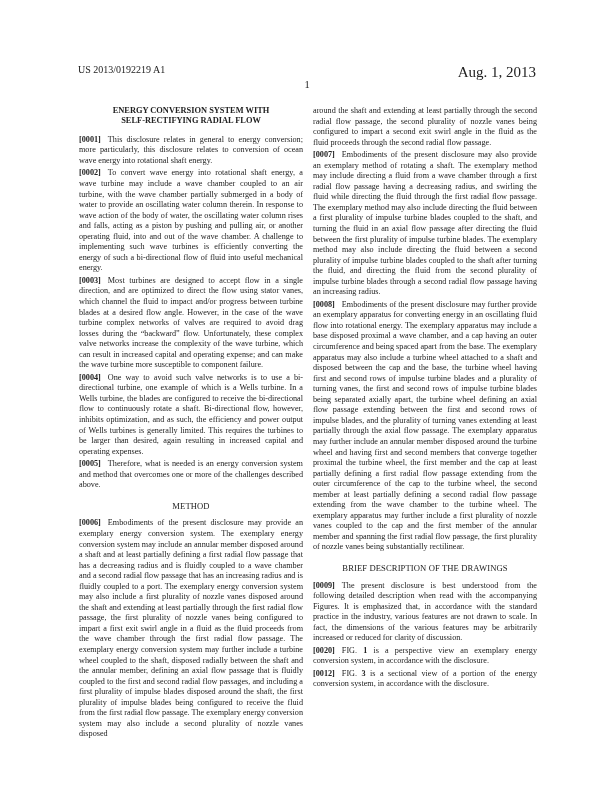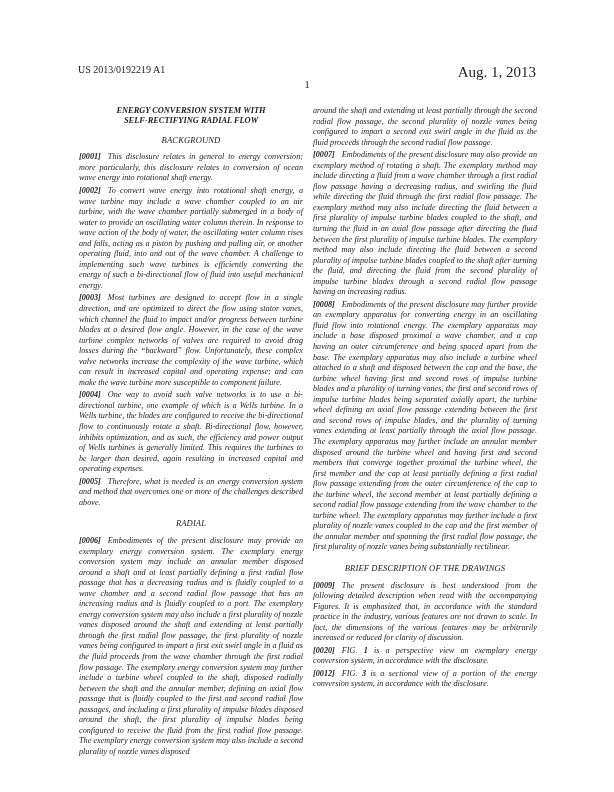--- a/index.html
+++ b/index.html
@@ -1,50 +1,49 @@
 <!DOCTYPE html>
 <html><head>
 <meta charset="utf-8">
 <style>
   html, body { margin:0; padding:0; background:#fff; }
   body { width:614px; height:792px; position:relative; overflow:hidden;
          font-family:"Liberation Serif", "DejaVu Serif", serif; color:#222; }
   .hdr-left { position:absolute; left:78px; top:64px; font-size:10px; }
   .hdr-right { position:absolute; right:78px; top:64px; font-size:15px; }
   .page-num { position:absolute; left:0; right:0; top:79px; text-align:center; font-size:10.5px; }
-  .col { position:absolute; top:106px; width:224px; font-size:8.2px; line-height:10.55px; text-align:justify;font-style:italic; }
+  .col { position:absolute; top:106px; width:224px; font-size:8.2px; line-height:10.55px; text-align:justify; }
   .col.left { left:79px; }
   .col.right { left:313px; top:106px; }
   .title { text-align:center; font-weight:bold; font-size:8.4px; line-height:10.4px; margin:0 0 8px 0; }
   .section { text-align:center; font-size:8.6px; margin:6px 0 7px 0; letter-spacing:0.1px; }
   p { margin:0 0 2px 0; hyphens:auto; }
   .pn { font-weight:bold; margin-right:7px; }
   b.fig { font-weight:bold; }
 </style>
 </head>
 <body>
 
 <div class="hdr-left">US 2013/0192219 A1</div>
 <div class="hdr-right">Aug. 1, 2013</div>
 <div class="page-num">1</div>
 
 <div class="col left">
   <div class="title">
     <div>ENERGY CONVERSION SYSTEM WITH</div>
     <div>SELF-RECTIFYING RADIAL FLOW</div>
   </div>
-  <div class="section">BACKGROUND</div>
 
   <p><span class="pn">[0001]</span><span>This disclosure relates in general to energy conversion; more particularly, this disclosure relates to conversion of ocean wave energy into rotational shaft energy.</span></p>
   <p><span class="pn">[0002]</span><span>To convert wave energy into rotational shaft energy, a wave turbine may include a wave chamber coupled to an air turbine, with the wave chamber partially submerged in a body of water to provide an oscillating water column therein. In response to wave action of the body of water, the oscillating water column rises and falls, acting as a piston by pushing and pulling air, or another operating fluid, into and out of the wave chamber. A challenge to implementing such wave turbines is efficiently converting the energy of such a bi-directional flow of fluid into useful mechanical energy.</span></p>
   <p><span class="pn">[0003]</span><span>Most turbines are designed to accept flow in a single direction, and are optimized to direct the flow using stator vanes, which channel the fluid to impact and/or progress between turbine blades at a desired flow angle. However, in the case of the wave turbine complex networks of valves are required to avoid drag losses during the “backward” flow. Unfortunately, these complex valve networks increase the complexity of the wave turbine, which can result in increased capital and operating expense; and can make the wave turbine more susceptible to component failure.</span></p>
   <p><span class="pn">[0004]</span><span>One way to avoid such valve networks is to use a bi-directional turbine, one example of which is a Wells turbine. In a Wells turbine, the blades are configured to receive the bi-directional flow to continuously rotate a shaft. Bi-directional flow, however, inhibits optimization, and as such, the efficiency and power output of Wells turbines is generally limited. This requires the turbines to be larger than desired, again resulting in increased capital and operating expenses.</span></p>
   <p><span class="pn">[0005]</span><span>Therefore, what is needed is an energy conversion system and method that overcomes one or more of the challenges described above.</span></p>
 
-  <div class="section" style="margin-top:10px;">RADIAL</div>
+  <div class="section" style="margin-top:10px;">METHOD</div>
 
   <p><span class="pn">[0006]</span><span>Embodiments of the present disclosure may provide an exemplary energy conversion system. The exemplary energy conversion system may include an annular member disposed around a shaft and at least partially defining a first radial flow passage that has a decreasing radius and is fluidly coupled to a wave chamber and a second radial flow passage that has an increasing radius and is fluidly coupled to a port. The exemplary energy conversion system may also include a first plurality of nozzle vanes disposed around the shaft and extending at least partially through the first radial flow passage, the first plurality of nozzle vanes being configured to impart a first exit swirl angle in a fluid as the fluid proceeds from the wave chamber through the first radial flow passage. The exemplary energy conversion system may further include a turbine wheel coupled to the shaft, disposed radially between the shaft and the annular member, defining an axial flow passage that is fluidly coupled to the first and second radial flow passages, and including a first plurality of impulse blades disposed around the shaft, the first plurality of impulse blades being configured to receive the fluid from the first radial flow passage. The exemplary energy conversion system may also include a second plurality of nozzle vanes disposed</span></p>
 </div>
 
 <div class="col right">
   <p><span>around the shaft and extending at least partially through the second radial flow passage, the second plurality of nozzle vanes being configured to impart a second exit swirl angle in the fluid as the fluid proceeds through the second radial flow passage.</span></p>
   <p><span class="pn">[0007]</span><span>Embodiments of the present disclosure may also provide an exemplary method of rotating a shaft. The exemplary method may include directing a fluid from a wave chamber through a first radial flow passage having a decreasing radius, and swirling the fluid while directing the fluid through the first radial flow passage. The exemplary method may also include directing the fluid between a first plurality of impulse turbine blades coupled to the shaft, and turning the fluid in an axial flow passage after directing the fluid between the first plurality of impulse turbine blades. The exemplary method may also include directing the fluid between a second plurality of impulse turbine blades coupled to the shaft after turning the fluid, and directing the fluid from the second plurality of impulse turbine blades through a second radial flow passage having an increasing radius.</span></p>
   <p><span class="pn">[0008]</span><span>Embodiments of the present disclosure may further provide an exemplary apparatus for converting energy in an oscillating fluid flow into rotational energy. The exemplary apparatus may include a base disposed proximal a wave chamber, and a cap having an outer circumference and being spaced apart from the base. The exemplary apparatus may also include a turbine wheel attached to a shaft and disposed between the cap and the base, the turbine wheel having first and second rows of impulse turbine blades and a plurality of turning vanes, the first and second rows of impulse turbine blades being separated axially apart, the turbine wheel defining an axial flow passage extending between the first and second rows of impulse blades, and the plurality of turning vanes extending at least partially through the axial flow passage. The exemplary apparatus may further include an annular member disposed around the turbine wheel and having first and second members that converge together proximal the turbine wheel, the first member and the cap at least partially defining a first radial flow passage extending from the outer circumference of the cap to the turbine wheel, the second member at least partially defining a second radial flow passage extending from the wave chamber to the turbine wheel. The exemplary apparatus may further include a first plurality of nozzle vanes coupled to the cap and the first member of the annular member and spanning the first radial flow passage, the first plurality of nozzle vanes being substantially rectilinear.</span></p>
 
   <div class="section" style="margin-top:10px;">BRIEF DESCRIPTION OF THE DRAWINGS</div>

